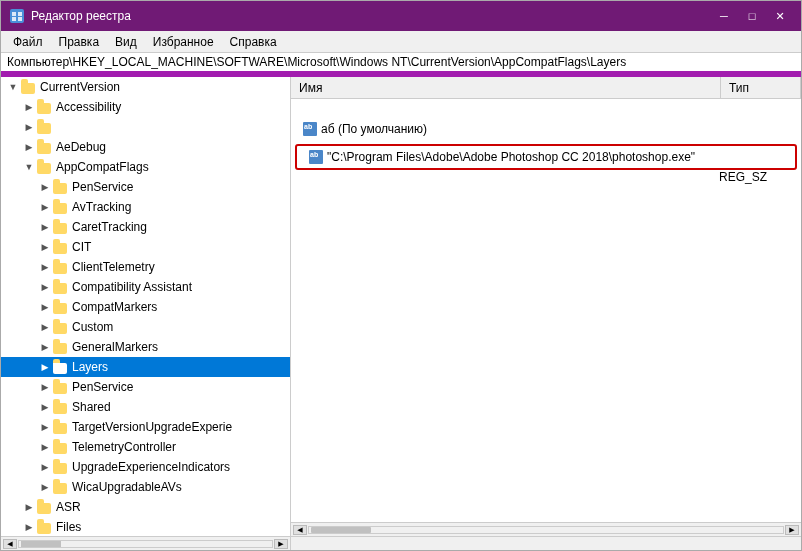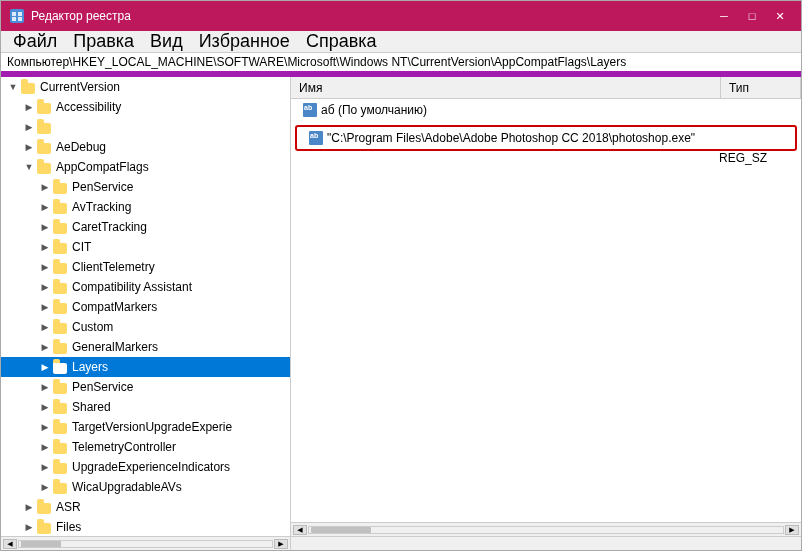--- a/index.html
+++ b/index.html
@@ -16,21 +16,21 @@
       width: 802px;
       height: 551px;
       background: #fff;
       border: 1px solid #aaa;
       display: flex;
       flex-direction: column;
     }
 
     
     .titlebar {
-      background: #be185d;
+      background: #701a75;
       color: #fff;
       height: 30px;
       display: flex;
       align-items: center;
       padding: 0 8px;
       user-select: none;
       flex-shrink: 0;
     }
     .titlebar-icon {
       width: 16px;
@@ -63,21 +63,21 @@
       height: 22px;
       display: flex;
       align-items: center;
       padding: 0 4px;
       border-bottom: 1px solid #ccc;
       flex-shrink: 0;
     }
     .menu-item {
       padding: 2px 8px;
       cursor: pointer;
-      font-size: 18px;
+      font-size: 12px;
       color: #000;
     }
 
     
     .addressbar {
       background: #fff;
       height: 24px;
       display: flex;
       align-items: center;
       padding: 0 6px;
@@ -493,21 +493,21 @@
     <div class="right-pane">
       <div class="right-pane-inner">
 
         <div class="col-headers">
           <div class="col-header name">Имя</div>
           <div class="col-header type">Тип</div>
         </div>
 
         <div class="data-list">
 
-          <div class="data-row" style="padding: 0 4px;">
+          <div class="data-row" style="padding: 0 4px; margin-top: 19px;">
             <div class="data-cell name">
               <span class="reg-icon"></span>
               <span>аб (По умолчанию)</span>
             </div>
             <div class="data-cell type"></div>
           </div>
 
           <div style="margin: 4px 4px; border: 2px solid #cc0000; border-radius: 3px; background: #fff;">
             <div class="data-row" style="padding: 0 4px; margin:0; height:22px;">
               <div class="data-cell name">

